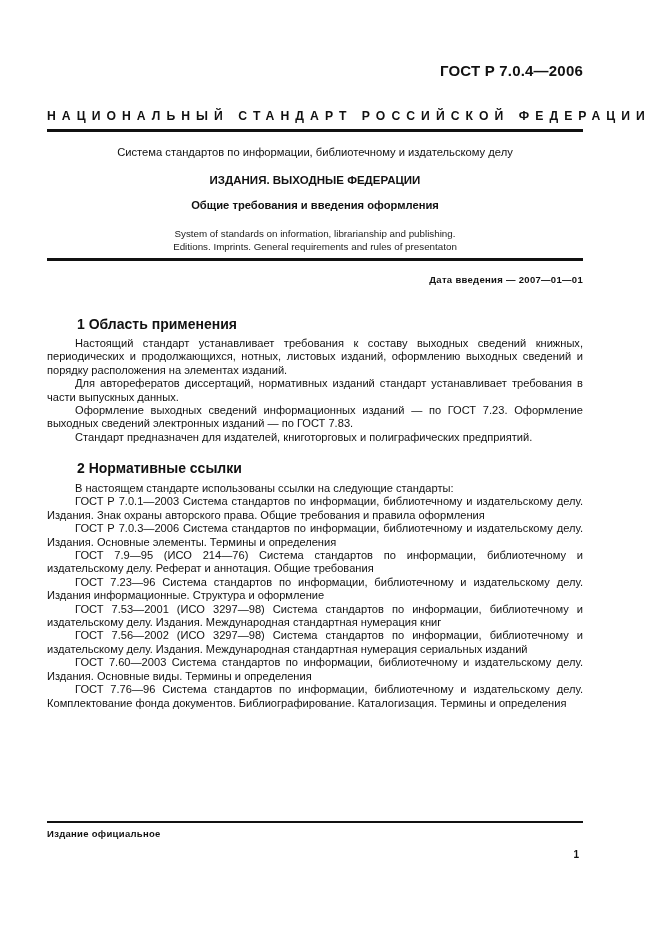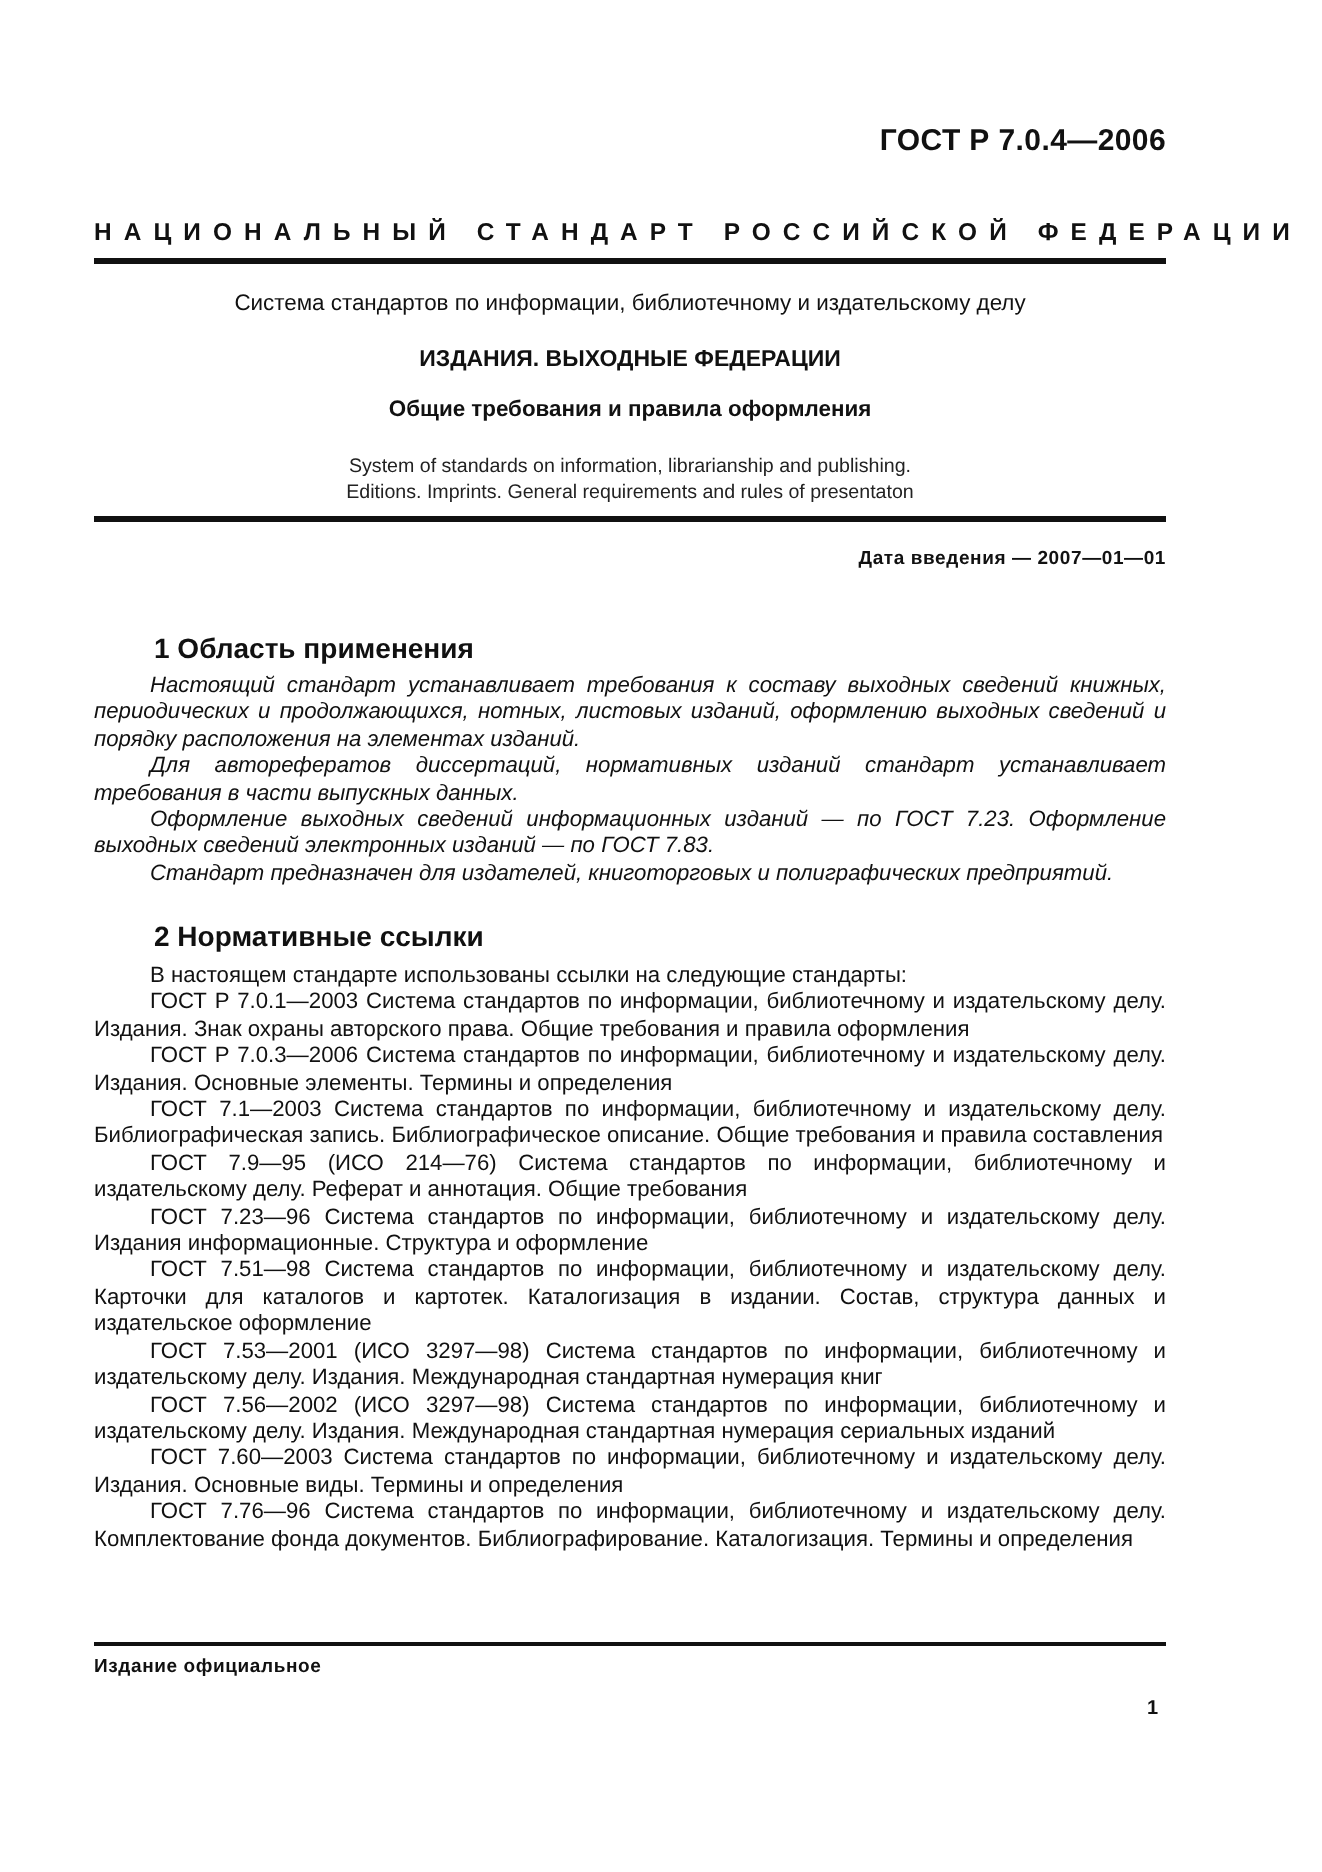--- a/index.html
+++ b/index.html
@@ -34,46 +34,44 @@
   </style>
 </head>
 <body>
 
 <div class="abs doc-code">ГОСТ  Р 7.0.4—2006</div>
 <div class="abs nat-std">НАЦИОНАЛЬНЫЙ СТАНДАРТ РОССИЙСКОЙ ФЕДЕРАЦИИ</div>
 <div class="abs rule" style="top:129px;"></div>
 
 <div class="abs center sys">Система стандартов по информации, библиотечному и издательскому делу</div>
 <div class="abs center title">ИЗДАНИЯ. ВЫХОДНЫЕ ФЕДЕРАЦИИ</div>
-<div class="abs center subtitle">Общие требования и правила оформления</div>
+<div class="abs center subtitle">Общие требования и введения оформления</div>
 <div class="abs center eng">
   <div>System of standards on information, librarianship and publishing.</div>
   <div>Editions. Imprints. General requirements and rules of presentaton</div>
 </div>
 <div class="abs rule" style="top:258px;"></div>
 
 <div class="abs date">Дата введения — 2007—01—01</div>
 
 <div class="abs h" style="top:316px;">1  Область применения</div>
-<div class="abs body-text" style="top:337px;font-style:italic;">
+<div class="abs body-text" style="top:337px;">
   <p>Настоящий стандарт устанавливает требования к составу выходных сведений книжных, периодических и продолжающихся, нотных, листовых изданий, оформлению выходных сведений и порядку расположения на элементах изданий.</p>
   <p>Для авторефератов диссертаций, нормативных изданий стандарт устанавливает требования в части выпускных данных.</p>
   <p>Оформление выходных сведений информационных изданий — по ГОСТ 7.23. Оформление выходных сведений электронных изданий — по ГОСТ 7.83.</p>
   <p>Стандарт предназначен для издателей, книготорговых и полиграфических предприятий.</p>
 </div>
 
 <div class="abs h" style="top:460px;">2  Нормативные ссылки</div>
 <div class="abs body-text" style="top:482px;">
   <p>В настоящем стандарте использованы ссылки на следующие стандарты:</p>
   <p>ГОСТ Р 7.0.1—2003 Система стандартов по информации, библиотечному и издательскому делу. Издания. Знак охраны авторского права. Общие требования и правила оформления</p>
   <p>ГОСТ Р 7.0.3—2006 Система стандартов по информации, библиотечному и издательскому делу. Издания. Основные элементы. Термины и определения</p>
-  <p>ГОСТ 7.1—2003 Система стандартов по информации, библиотечному и издательскому делу. Библиографическая запись. Библиографическое описание. Общие требования и правила составления</p>
   <p>ГОСТ 7.9—95 (ИСО 214—76) Система стандартов по информации, библиотечному и издательскому делу. Реферат и аннотация. Общие требования</p>
   <p>ГОСТ 7.23—96 Система стандартов по информации, библиотечному и издательскому делу. Издания информационные. Структура и оформление</p>
-  <p>ГОСТ 7.51—98 Система стандартов по информации, библиотечному и издательскому делу. Карточки для каталогов и картотек. Каталогизация в издании. Состав, структура данных и издательское оформление</p>
   <p>ГОСТ 7.53—2001 (ИСО 3297—98) Система стандартов по информации, библиотечному и издательскому делу. Издания. Международная стандартная нумерация книг</p>
   <p>ГОСТ 7.56—2002 (ИСО 3297—98) Система стандартов по информации, библиотечному и издательскому делу. Издания. Международная стандартная нумерация сериальных изданий</p>
   <p>ГОСТ 7.60—2003 Система стандартов по информации, библиотечному и издательскому делу. Издания. Основные виды. Термины и определения</p>
   <p>ГОСТ 7.76—96 Система стандартов по информации, библиотечному и издательскому делу. Комплектование фонда документов. Библиографирование. Каталогизация. Термины и определения</p>
 </div>
 
 <div class="abs rule" style="top:821px; height:2px;"></div>
 <div class="abs footer-note">Издание официальное</div>
 <div class="abs page-num">1</div>
 

